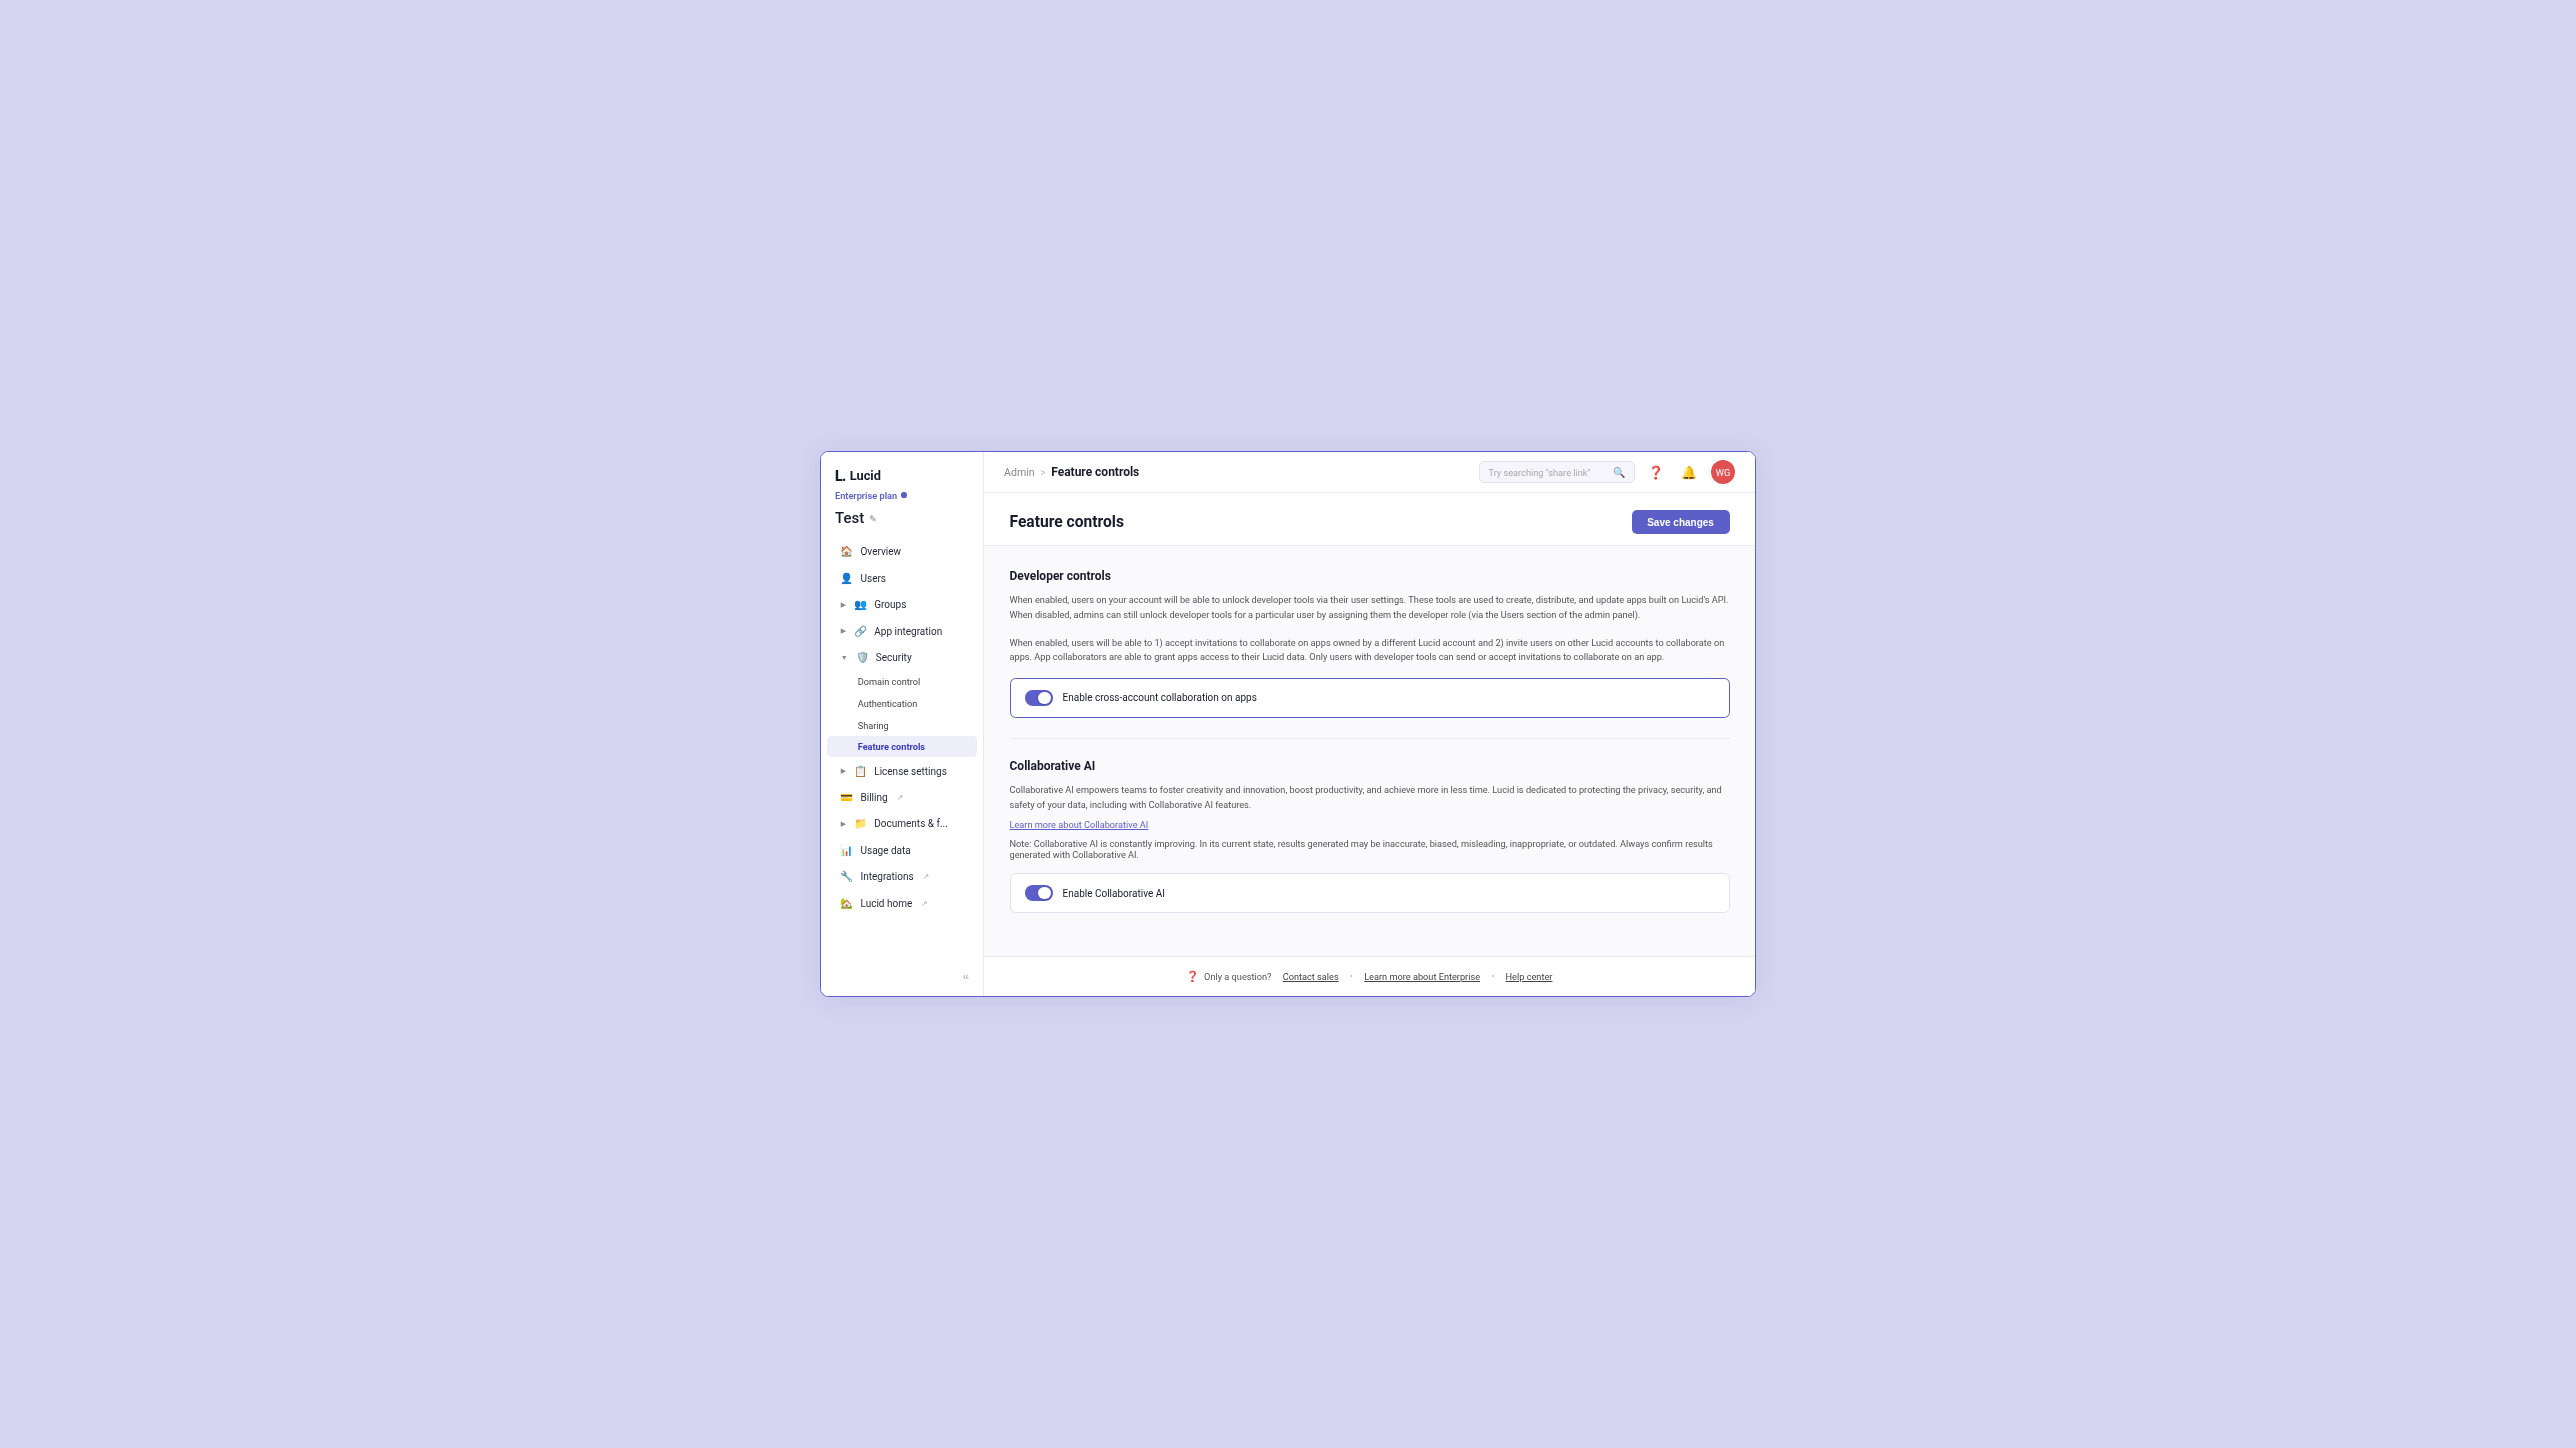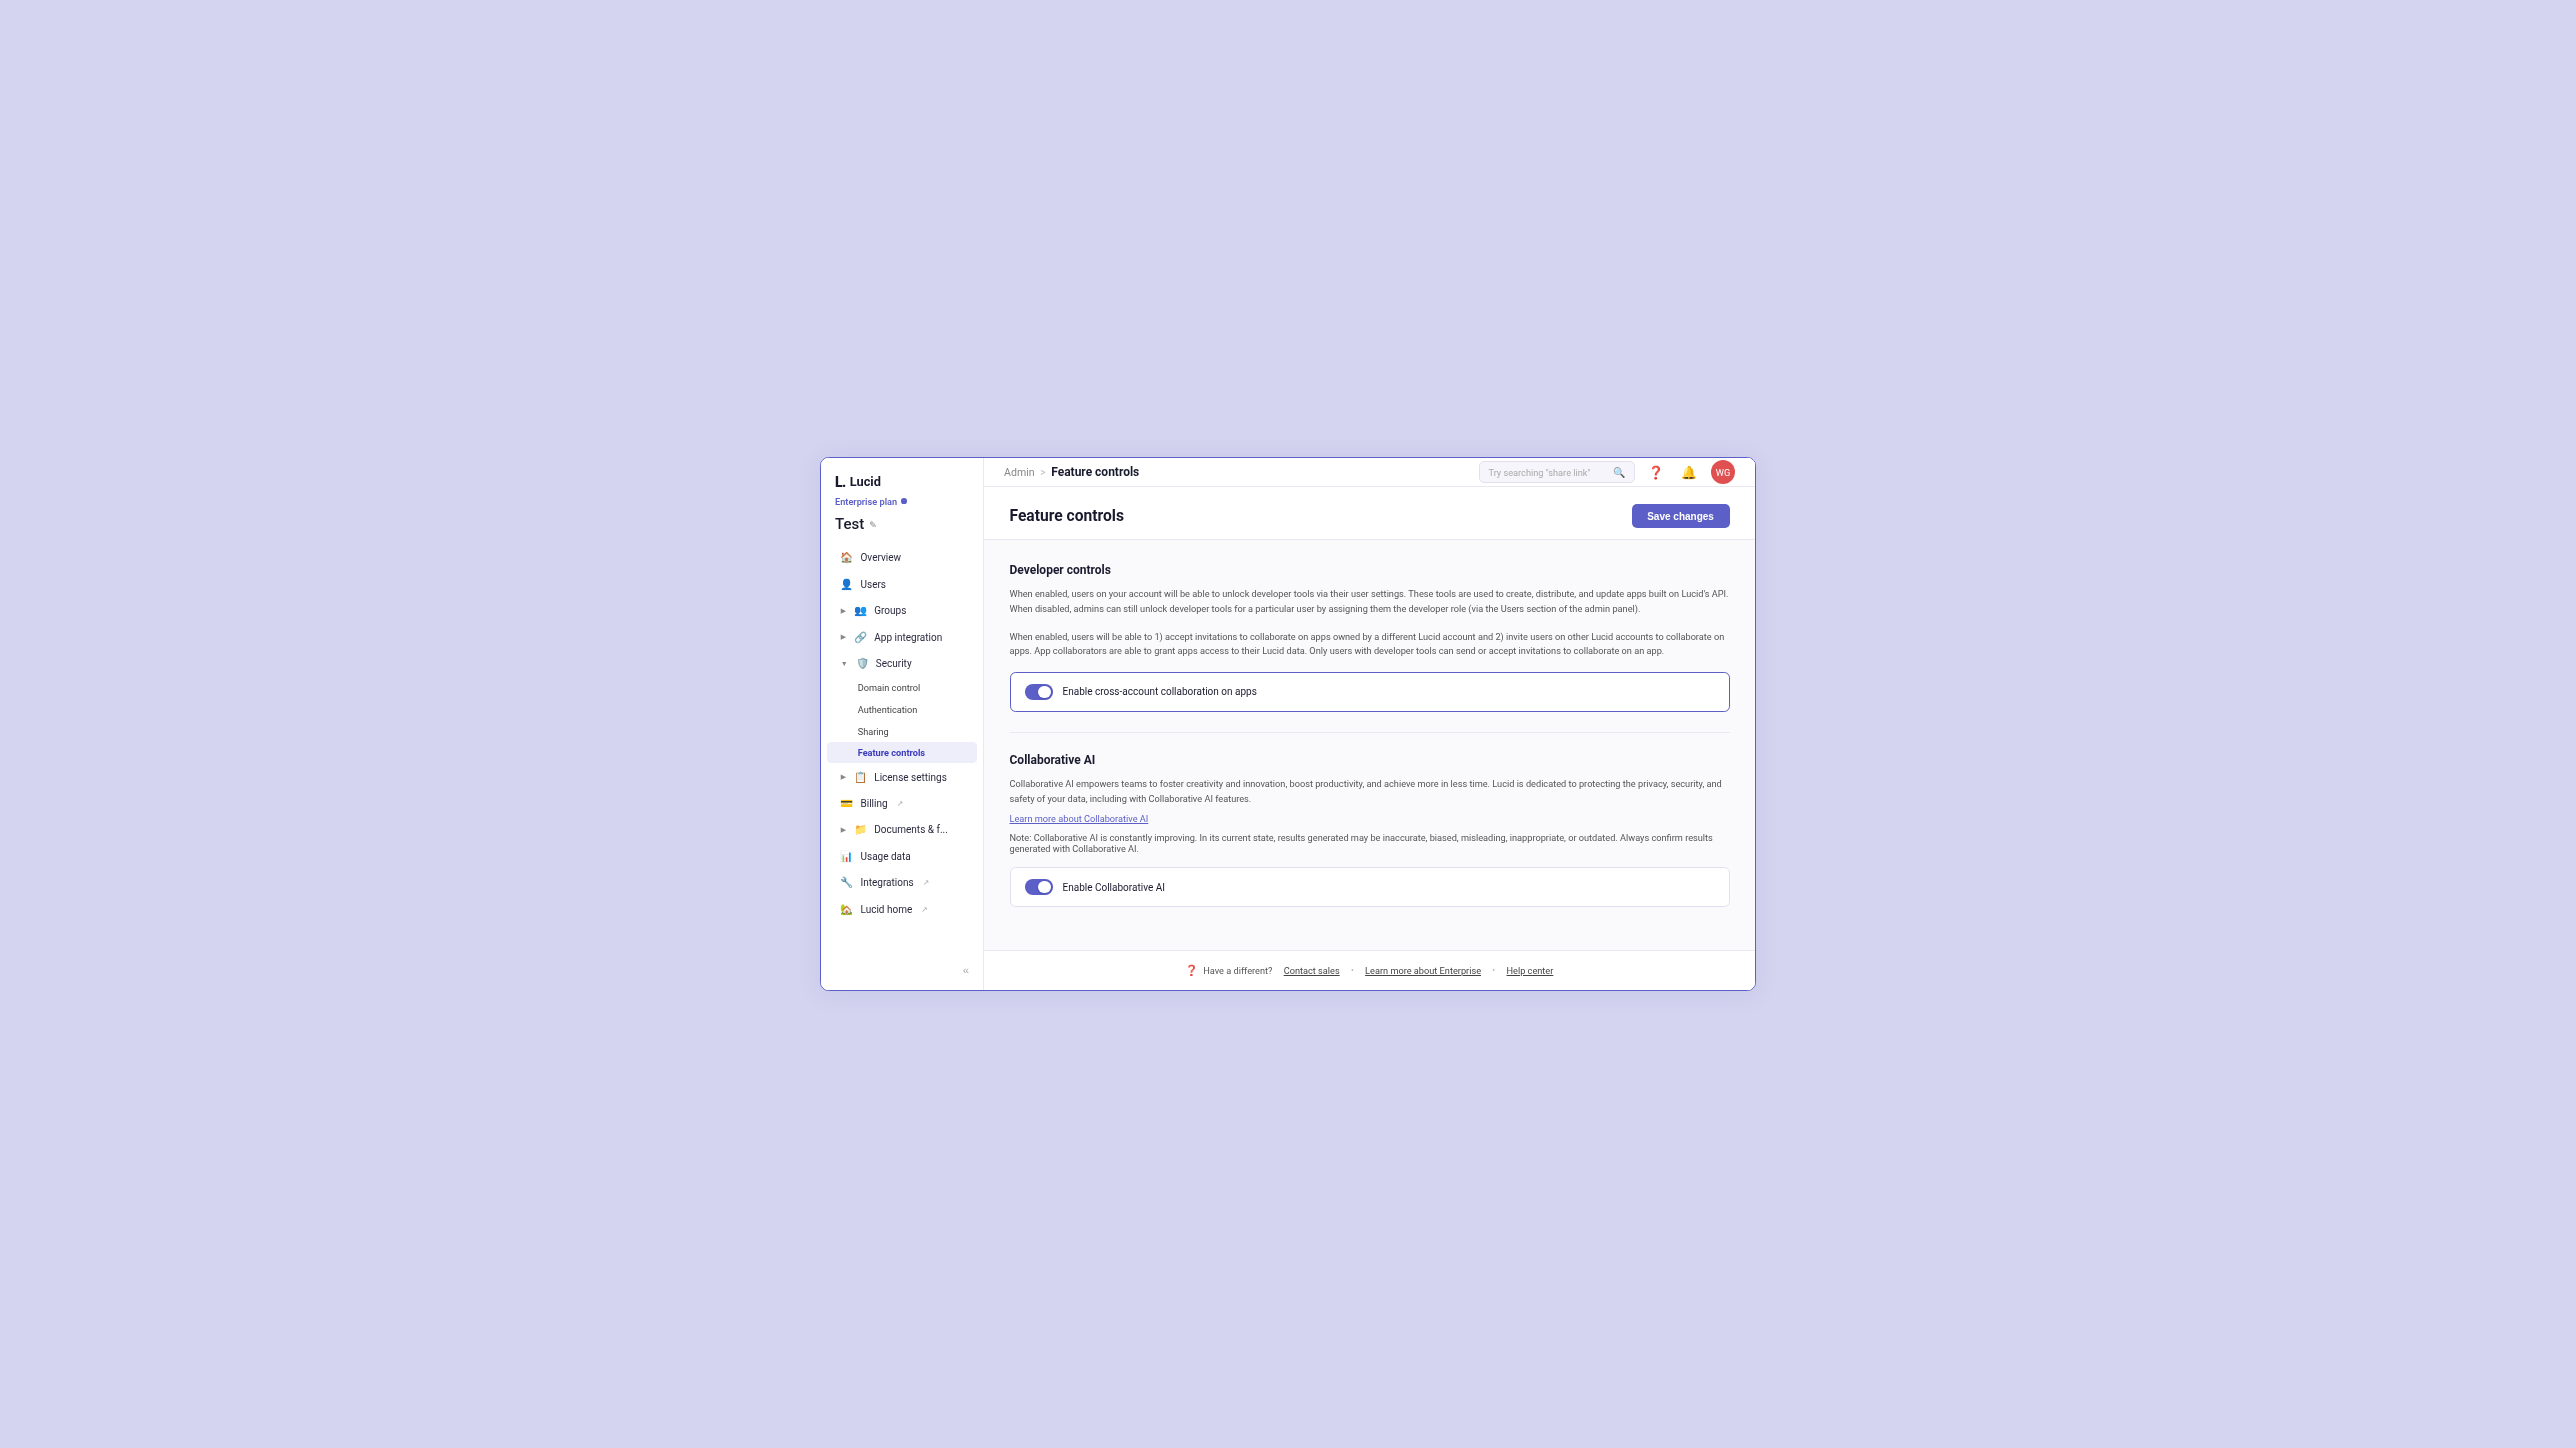--- a/index.html
+++ b/index.html
@@ -140,21 +140,21 @@
       display: flex;
       flex-direction: column;
       min-width: 0;
       background: #fafafd;
     }
     
     .topbar {
       background: #fff;
       border-bottom: 0.7px solid #e8e8f0;
       padding: 0 20px;
-      height: 29px;
+      height: 41px;
       display: flex;
       align-items: center;
       justify-content: space-between;
       flex-shrink: 0;
     }
     .breadcrumb {
       display: flex;
       align-items: center;
       gap: 5.7px;
       font-size: 10.6px;
@@ -511,21 +511,21 @@
             <div class="toggle">
               <div class="toggle-knob"></div>
             </div>
             <span class="toggle-label">Enable Collaborative AI</span>
           </div>
         </div>
 
         <div class="footer">
           <div class="footer-question">
             <span class="question-icon">❓</span>
-            <span>Have a different?</span>
+            <span>Only a question?</span>
           </div>
           <a class="footer-link">Contact sales</a>
           <span class="footer-dot">•</span>
           <a class="footer-link">Learn more about Enterprise</a>
           <span class="footer-dot">•</span>
           <a class="footer-link">Help center</a>
         </div>
       </div>
     </div>
   </div>

